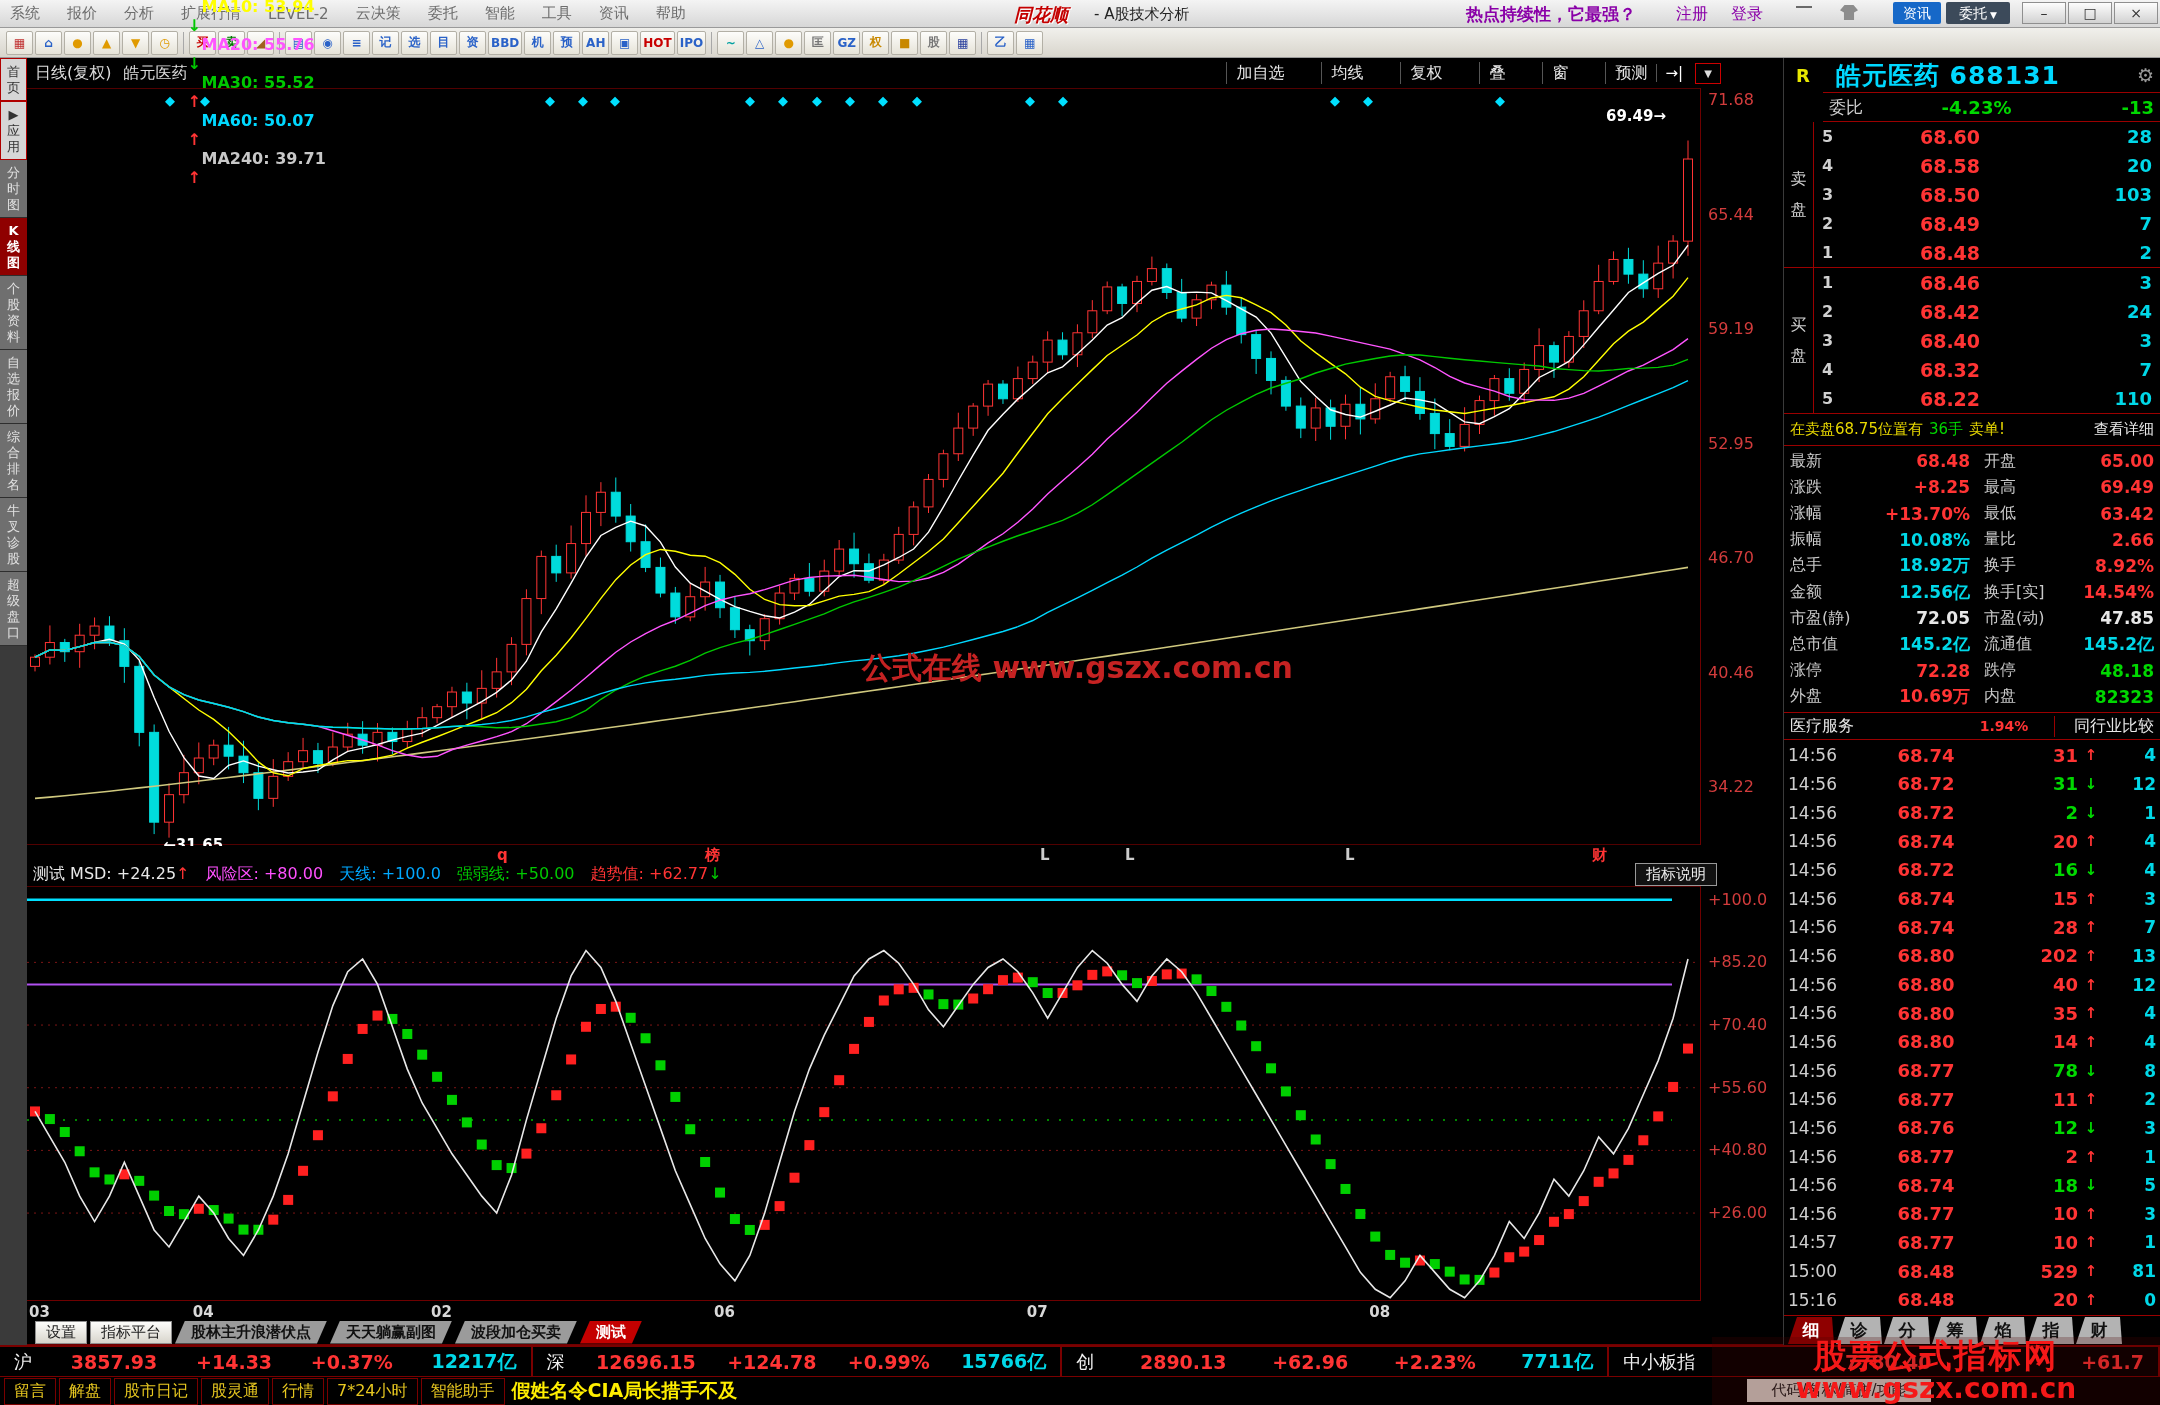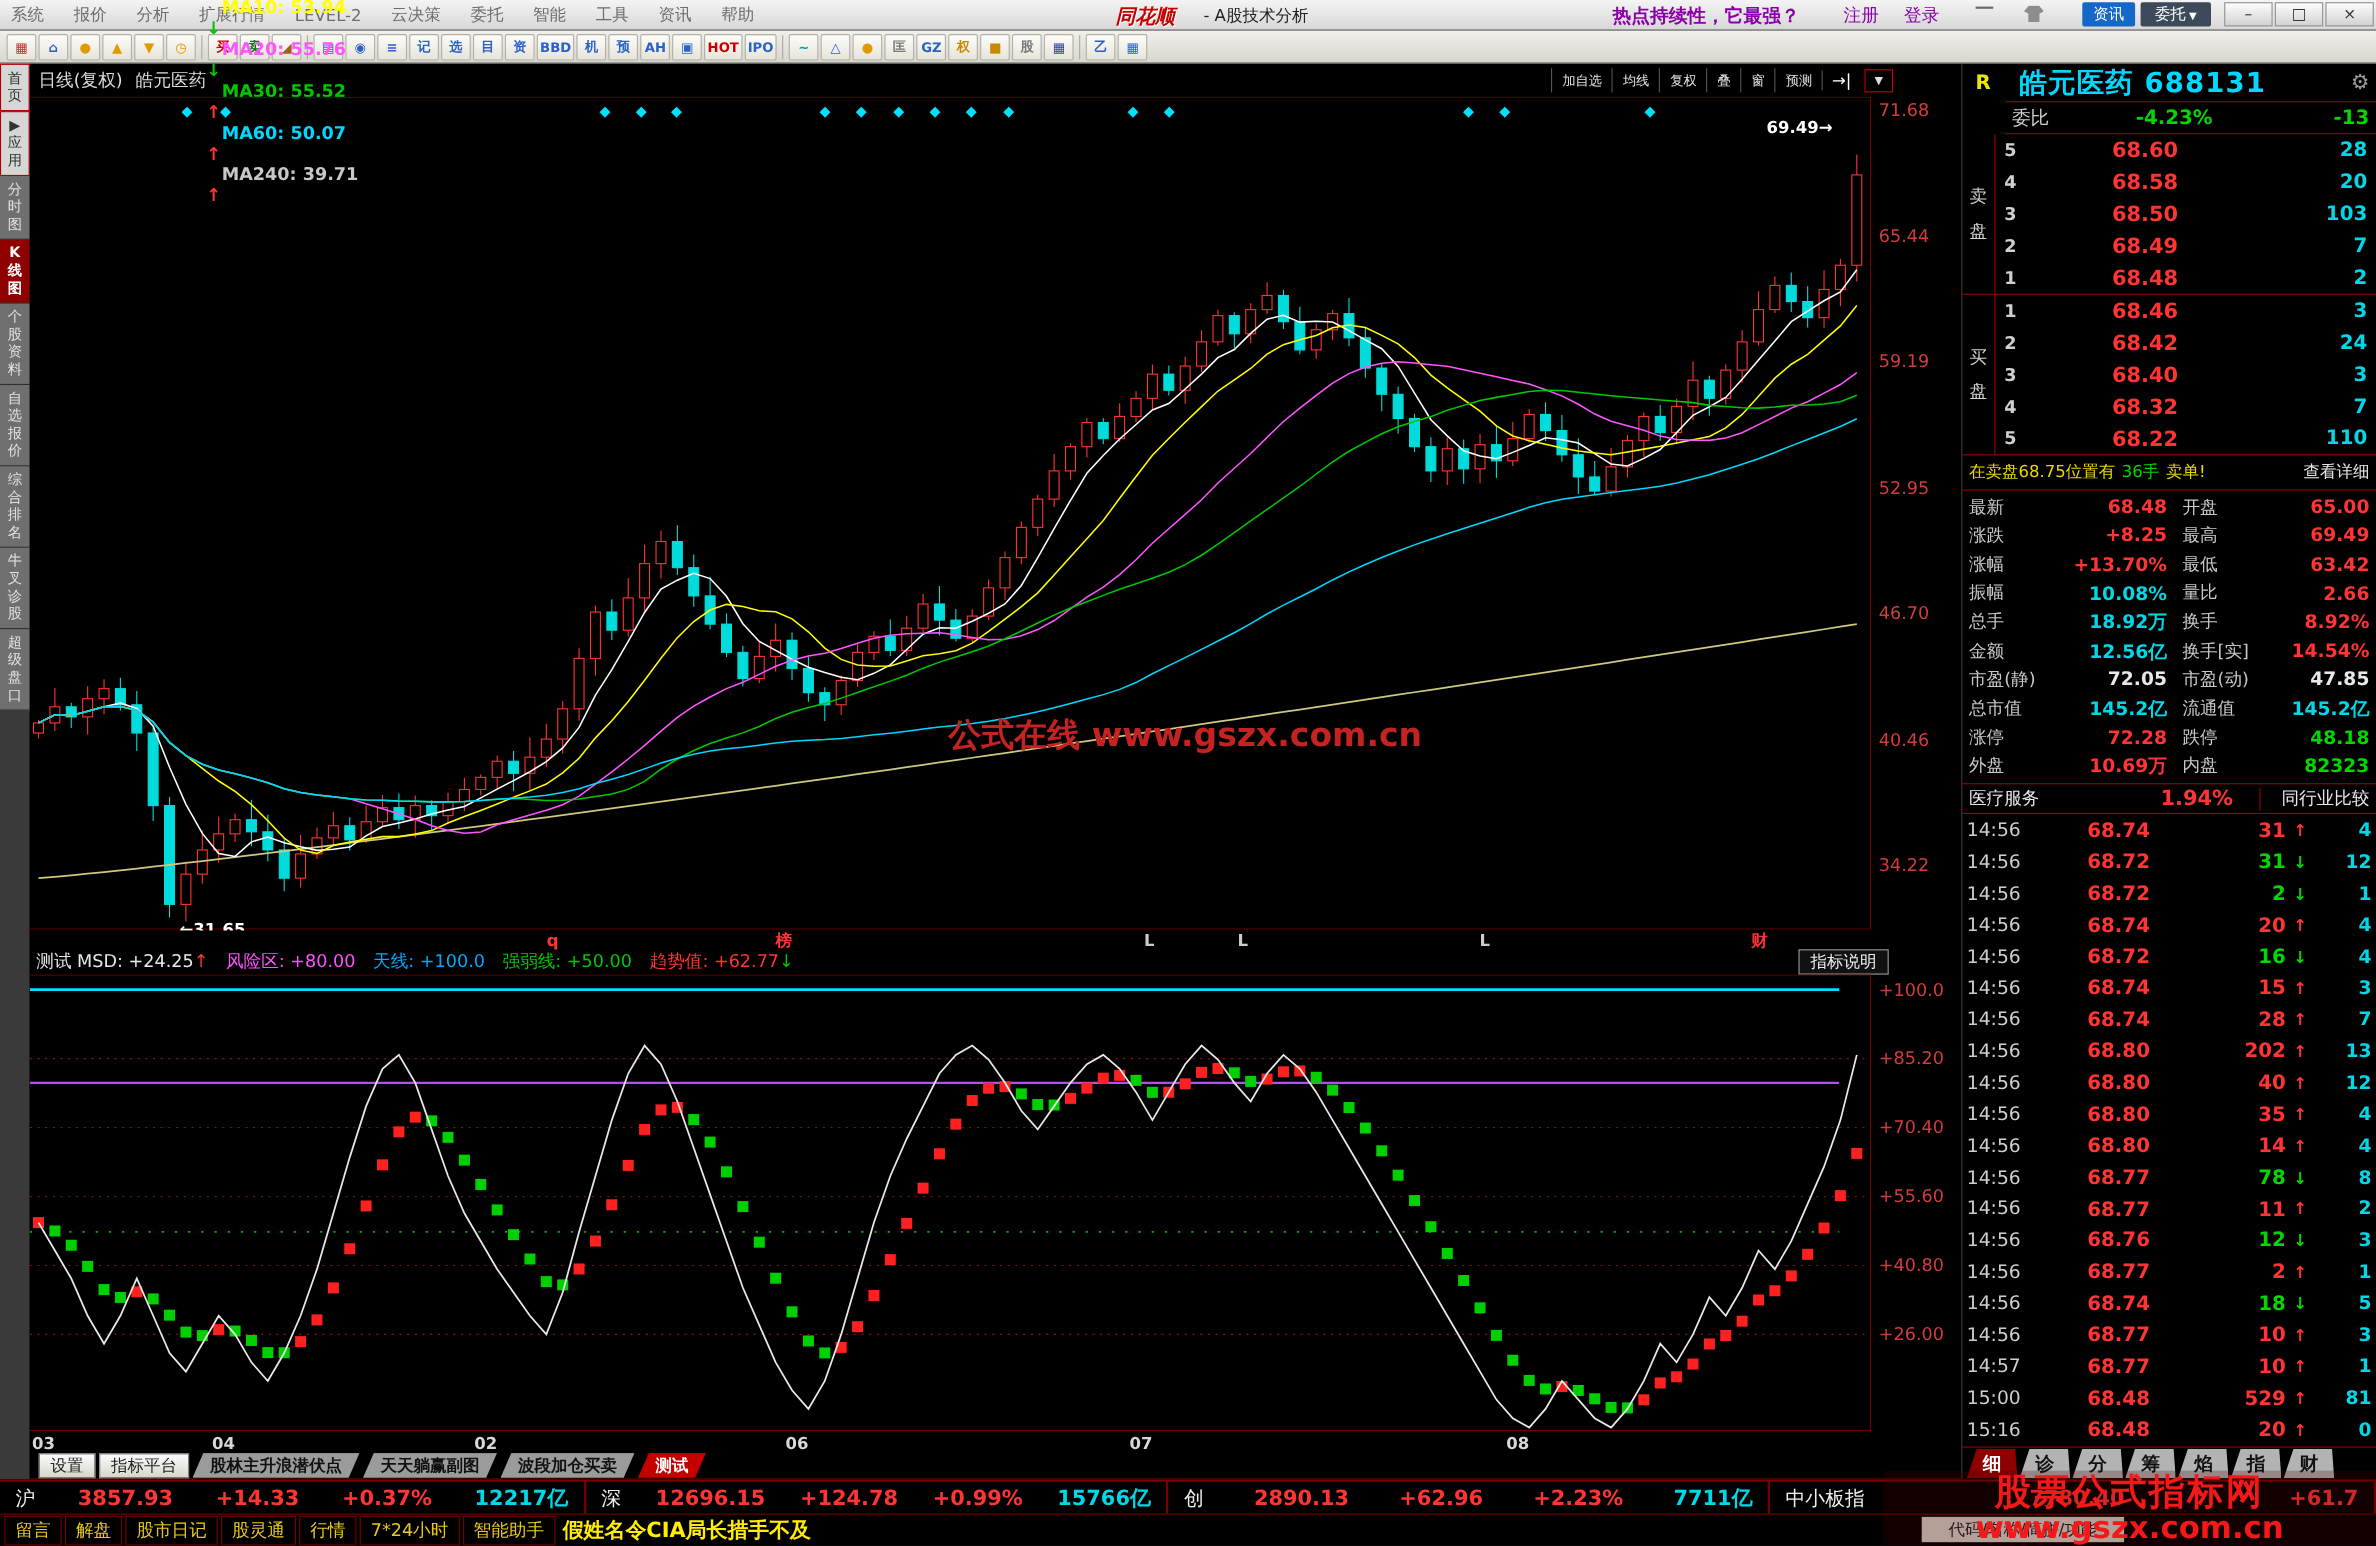--- a/index.html
+++ b/index.html
@@ -48,21 +48,21 @@
   .side-btn.light{background:#d6d6d6;color:#333;border:1px solid #b00000;}
   .side-btn.active{background:#8f0000;color:#fff;font-weight:bold;}
 
   
   .center{position:absolute;left:27px;top:58px;width:1756px;height:1287px;background:#000;}
   .chart-header{position:absolute;left:0;top:0;width:1756px;height:30px;display:flex;align-items:center;
                 font-size:16px;color:#ddd;box-sizing:border-box;padding-left:8px;}
   .ma-item{margin-left:14px;font-weight:bold;}
   .ma-arrow{font-weight:bold;}
   .hd-right{position:absolute;right:62px;top:0;height:30px;display:flex;align-items:center;color:#e6e6e6;}
-  .hd-btn{padding:0 9px;border-left:1px solid #555;font-size:12px;height:22px;line-height:22px;}
+  .hd-btn{padding:0 9px;border-left:1px solid #555;font-size:16px;height:22px;line-height:22px;margin-left:28px;}
   .hd-icon{padding:0 8px;border-left:1px solid #555;font-size:15px;color:#fff;}
   .hd-drop{margin-left:4px;width:24px;height:19px;border:1px solid #c00;color:#ddd;font-size:10px;
            text-align:center;line-height:19px;}
   .kwrap{position:absolute;left:0;top:30px;width:1673px;height:757px;border-top:1px solid #520000;
          border-bottom:1px solid #520000;box-sizing:border-box;}
   .yaxis{position:absolute;left:1673px;top:30px;width:83px;height:757px;border-left:1px solid #6e0000;}
   .ylabel{position:absolute;left:7px;color:#d23c3c;font-size:16px;}
   .kmarker{position:absolute;top:788px;font-size:15px;font-weight:bold;}
   .ind-header{position:absolute;left:0;top:804px;width:1756px;height:24px;display:flex;align-items:center;
               gap:16px;font-size:16px;padding-left:6px;box-sizing:border-box;}
@@ -935,21 +935,21 @@
         </div>
         <div class="stat-row">
           <span class="sl">外盘</span>
           <span class="sv r">10.69万</span>
           <span class="sl" style="padding-left: 14px;">内盘</span>
           <span class="sv g">82323</span>
         </div>
       </div>
     <div class="rp-sector">
       <span class="w" style="font-size:16px">医疗服务</span>
-      <span class="r" style="font-size:19px;font-weight:bold;text-align:left">1.94%</span>
+      <span class="r" style="font-size:14px;font-weight:bold;text-align:center">1.94%</span>
       <span class="w" style="font-size:16px;text-align:right;border-left:1px solid #9b0000;padding-left:10px;margin-left:10px">同行业比较</span>
     </div>
     <div class="rp-tape" id="rp-tape">
         <div class="tape-row">
           <span class="tt">14:56</span>
           <span class="tp r">68.74</span>
           <span class="tv r">31</span>
           <span class="ta r">↑</span>
           <span class="tc cy">4</span>
         </div>

